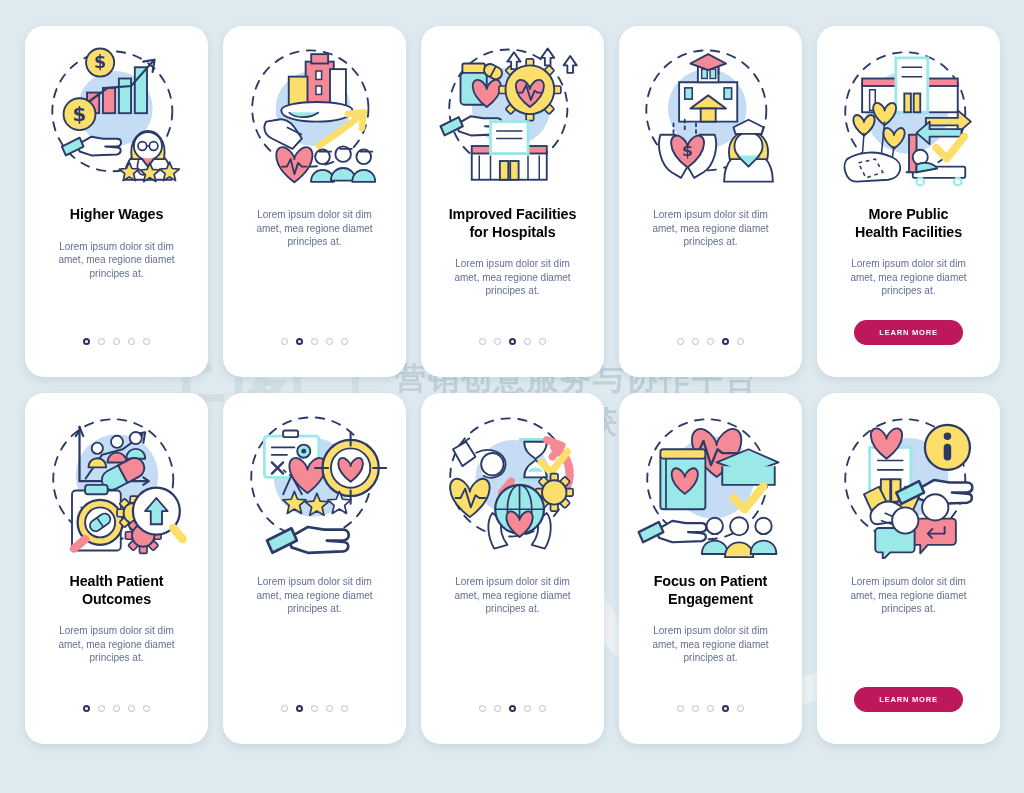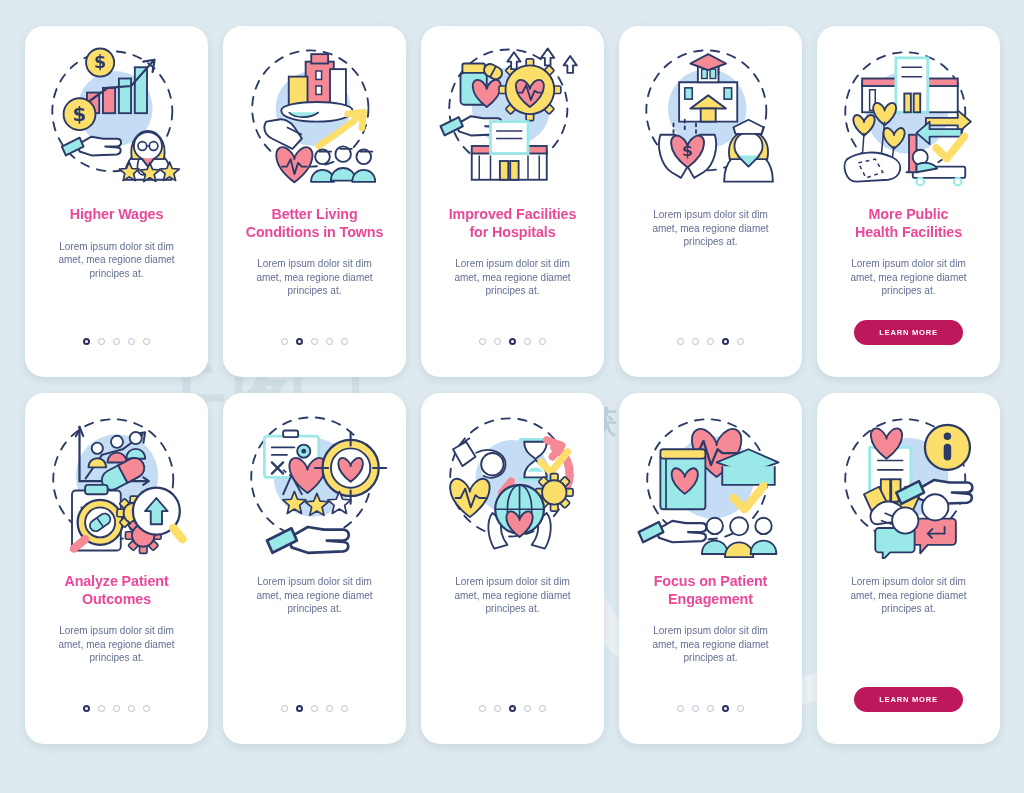--- a/index.html
+++ b/index.html
@@ -74,21 +74,21 @@
   .illus{
     width:150px;height:152px;
     margin-top:14px;
     position:relative;
     flex:none;
   }
   .illus svg{display:block;width:100%;height:100%;}
 
   
   .card-title{
-    color:#ec4899;
+    color:#000000;
     font-weight:700;
     font-size:14.3px;
     line-height:17.5px;
     text-align:center;
     letter-spacing:-.1px;
     margin-top:14px;
     padding:0 10px;
     white-space:pre-line;
   }
   .card-body{
@@ -131,20 +131,21 @@
     font-family:"Liberation Sans", sans-serif;
   }
 </style>
 </head>
 <body>
 
 <div id="watermark">
   <div class="wm-arc"></div>
   <div class="wm-logo">千图</div>
   <div class="wm-bar"></div>
+  <div class="wm-line1">营销创意服务与协作平台</div>
   <div class="wm-line2">商用请获取授权</div>
 </div>
 
 <div id="grid">
     <div class="card">
       <div class="illus">
         <svg viewBox="0 0 160 160" xmlns="http://www.w3.org/2000/svg">
   <circle cx="78" cy="72" r="40" fill="#c5dcf5"></circle>
   <circle cx="75" cy="75" r="64" fill="none" stroke="#2b3a67" stroke-width="2" stroke-dasharray="9 9" stroke-linecap="round"></circle>
   <g>
@@ -223,22 +224,20 @@
           </g>
           <g>
             <circle cx="132" cy="123.55" r="7.82" fill="#fff" stroke="#2b3a67" stroke-width="2"></circle>
   <path d="M 119.76 150.24 C 119.76 133.24 144.24 133.24 144.24 150.24 Z" fill="#9ae8e8" stroke="#2b3a67" stroke-width="2" stroke-linejoin="round"></path>
           </g>
   <path d="M84 118 h14 M106 115 h14 M128 118 h14" stroke="#2b3a67" stroke-width="2"></path>
   <path d="M84 112 Q 108 96 128 80" fill="none" stroke="#fcde6b" stroke-width="7" stroke-linecap="round"></path>
   <path d="M115 78 L132 76 L130 93" fill="none" stroke="#fcde6b" stroke-width="7" stroke-linecap="round" stroke-linejoin="round"></path>
 </svg>
       </div>
-      <div class="card-title">Better Living
-Conditions in Towns</div>
       <div class="card-body">Lorem ipsum dolor sit dim
 amet, mea regione diamet
 principes at.</div>
       <div class="card-footer">
         <div class="dots">
           <span class="dot"></span>
           <span class="dot active"></span>
           <span class="dot"></span>
           <span class="dot"></span>
           <span class="dot"></span>
@@ -458,21 +457,21 @@
           <rect x="104" y="117" width="8" height="11" rx="1.5" fill="#f58a96" stroke="#2b3a67" stroke-width="1.8" transform="rotate(270 108 136)"></rect>
           <rect x="104" y="117" width="8" height="11" rx="1.5" fill="#f58a96" stroke="#2b3a67" stroke-width="1.8" transform="rotate(315 108 136)"></rect>
           <circle cx="108" cy="136" r="12" fill="#f58a96" stroke="#2b3a67" stroke-width="2"></circle>
   <g>
     <circle cx="122" cy="110" r="25" fill="#fff" stroke="#2b3a67" stroke-width="2.4"></circle>
     <path d="M122 96 L134 110 h-6 v14 h-12 v-14 h-6 Z" fill="#9ae8e8" stroke="#2b3a67" stroke-width="2" stroke-linejoin="round"></path>
     <path d="M140 128 L150 140" stroke="#fcde6b" stroke-width="9" stroke-linecap="round"></path>
   </g>
 </svg>
       </div>
-      <div class="card-title">Analyze Patient
+      <div class="card-title">Health Patient
 Outcomes</div>
       <div class="card-body">Lorem ipsum dolor sit dim
 amet, mea regione diamet
 principes at.</div>
       <div class="card-footer">
         <div class="dots">
           <span class="dot active"></span>
           <span class="dot"></span>
           <span class="dot"></span>
           <span class="dot"></span>

